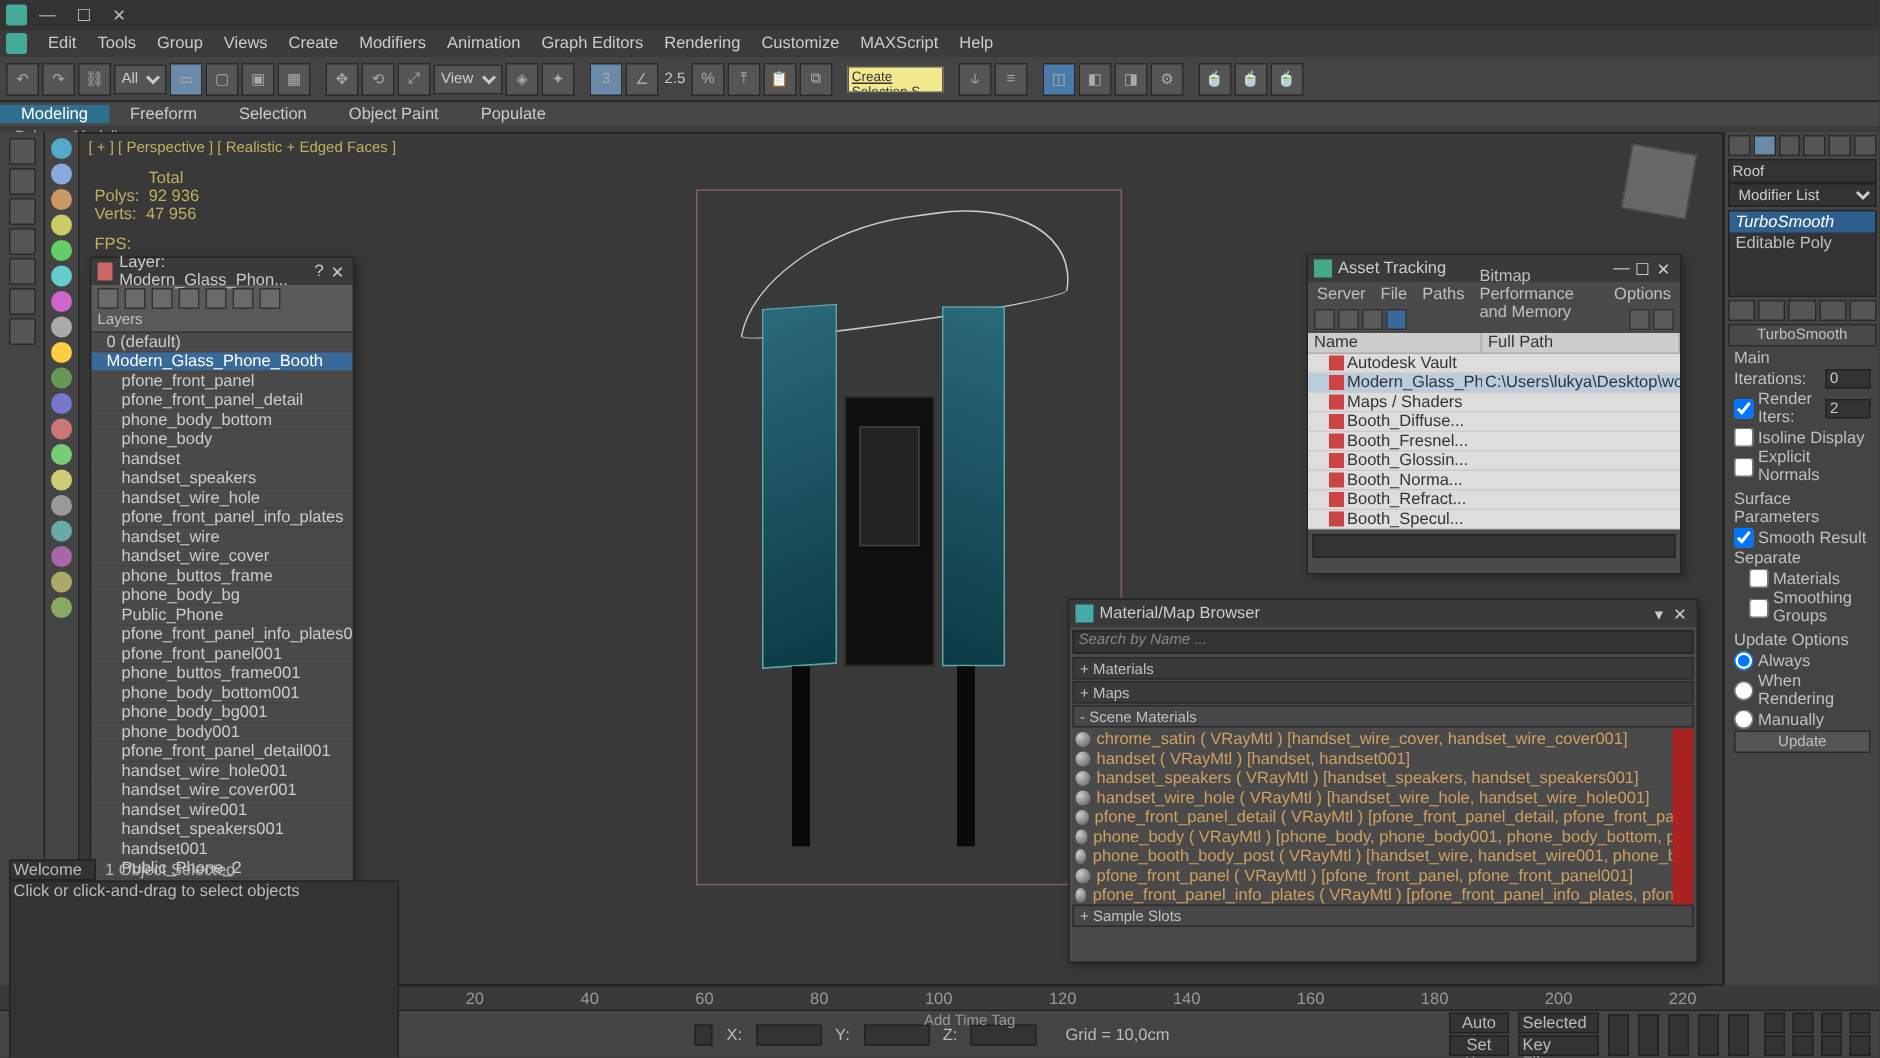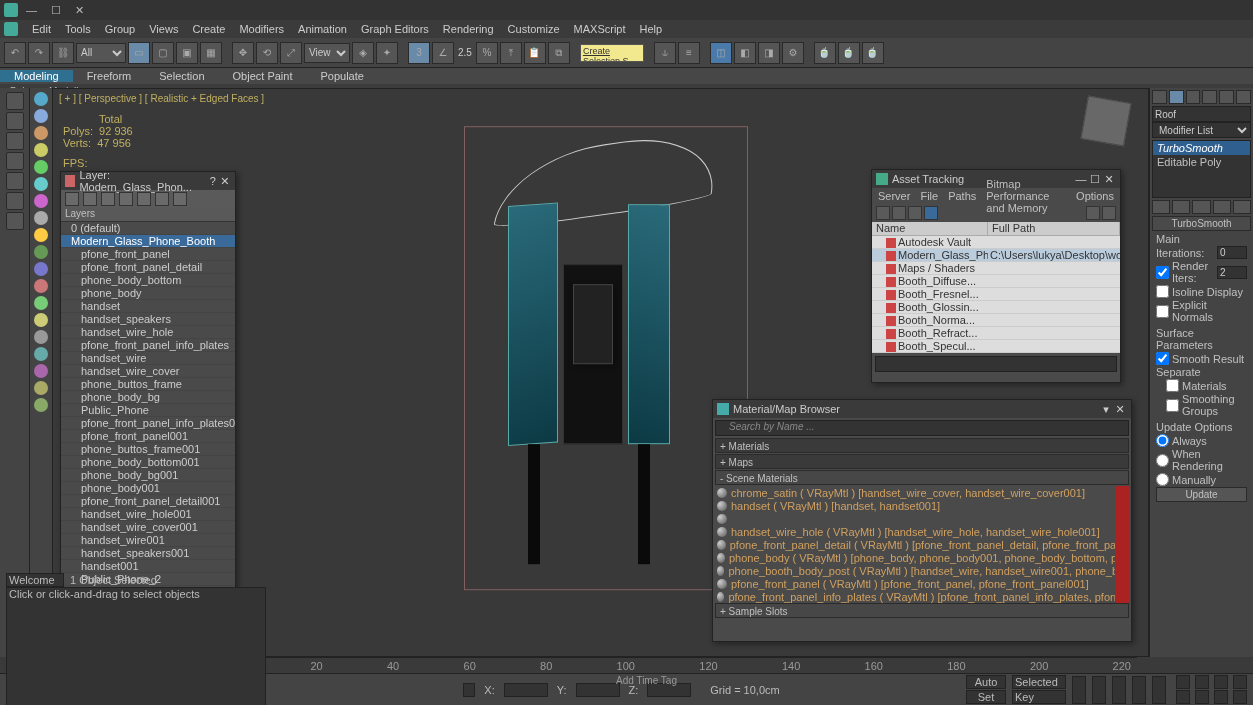--- a/index.html
+++ b/index.html
@@ -84,21 +84,21 @@
 .assetpanel .agrid .arow .c1 { width: 116px; padding-left: 14px; overflow: hidden; white-space: nowrap; }
 .assetpanel .agrid .arow .c2 { flex: 1; overflow: hidden; white-space: nowrap; padding-left: 2px; }
 .assetpanel .agrid .arow .ico { display: inline-block; width: 10px; height: 10px; background: #c44; margin-right: 2px; vertical-align: middle; }
 .assetpanel .agrid .arow.sel { background: #bcd; }
 .assetpanel .afoot { height: 22px; background: #4a4a4a; padding: 3px; }
 .assetpanel .afoot div { height: 16px; background: #333; border: 1px solid #222; }
 
 
 .matpanel { left: 712px; top: 399px; width: 420px; height: 243px; }
 .matpanel .phdr .picon { background: #4aa; }
-.matpanel .msearch { height: 16px; background: #333; border: 1px solid #222; margin: 2px; color: #888; font-size: 10px; padding: 0 13px; font-style: italic; }
+.matpanel .msearch { height: 16px; background: #333; border: 1px solid #222; margin: 2px; color: #888; font-size: 10px; padding: 0 3px; font-style: italic; }
 .matpanel .mrow { height: 15px; background: #3a3a3a; margin: 0 2px 1px 2px; font-size: 10px; padding: 0 4px; line-height: 15px; border: 1px solid #2a2a2a; }
 .matpanel .mrow.hdr { background: #474747; }
 .matpanel .mlist { margin: 0 2px; }
 .matpanel .mlist .mitem { height: 13px; display: flex; align-items: center; font-size: 10px; padding: 0 2px; position: relative; }
 .matpanel .mlist .mitem .ball { width: 10px; height: 10px; border-radius: 50%; background: radial-gradient(circle at 30% 30%, #ccc, #555); margin-right: 4px; }
 .matpanel .mlist .mitem .redtag { position: absolute; right: 0; top: 0; width: 14px; height: 13px; background: #a22; }
 .matpanel .mlist .mitem .txt { color: #d0a060; white-space: nowrap; overflow: hidden; }
 
 
 .timeline { position: absolute; left: 52px; right: 116px; bottom: 32px; height: 16px; background: #3a3a3a; border-top: 1px solid #222; display: flex; align-items: center; font-size: 9px; color: #999; }
@@ -151,21 +151,21 @@
   <span>Rendering</span>
   <span>Customize</span>
   <span>MAXScript</span>
   <span>Help</span>
 </div>
 
 <div class="toolbar">
   <div class="tbtn">↶</div>
   <div class="tbtn">↷</div>
   <div class="tbtn">⛓</div>
-  <select style="width:50px"><option>All</option></select>
+  <select style="width:35px"><option>All</option></select>
   <div class="tbtn" style="background:#6a8aaa">▭</div>
   <div class="tbtn">▢</div>
   <div class="tbtn">▣</div>
   <div class="tbtn">▦</div>
   <div class="tsep"></div>
   <div class="tbtn">✥</div>
   <div class="tbtn">⟲</div>
   <div class="tbtn">⤢</div>
   <select style="width:46px"><option>View</option></select>
   <div class="tbtn">◈</div>
@@ -479,20 +479,21 @@
         <div class="txt">chrome_satin  ( VRayMtl )  [handset_wire_cover, handset_wire_cover001]</div>
         <div class="redtag"></div>
       </div>
       <div class="mitem">
         <div class="ball"></div>
         <div class="txt">handset  ( VRayMtl )  [handset, handset001]</div>
         <div class="redtag"></div>
       </div>
       <div class="mitem">
         <div class="ball"></div>
+        <div class="txt">handset_speakers  ( VRayMtl )  [handset_speakers, handset_speakers001]</div>
         <div class="redtag"></div>
       </div>
       <div class="mitem">
         <div class="ball"></div>
         <div class="txt">handset_wire_hole  ( VRayMtl )  [handset_wire_hole, handset_wire_hole001]</div>
         <div class="redtag"></div>
       </div>
       <div class="mitem">
         <div class="ball"></div>
         <div class="txt">pfone_front_panel_detail  ( VRayMtl )  [pfone_front_panel_detail, pfone_front_panel_detail001]</div>

